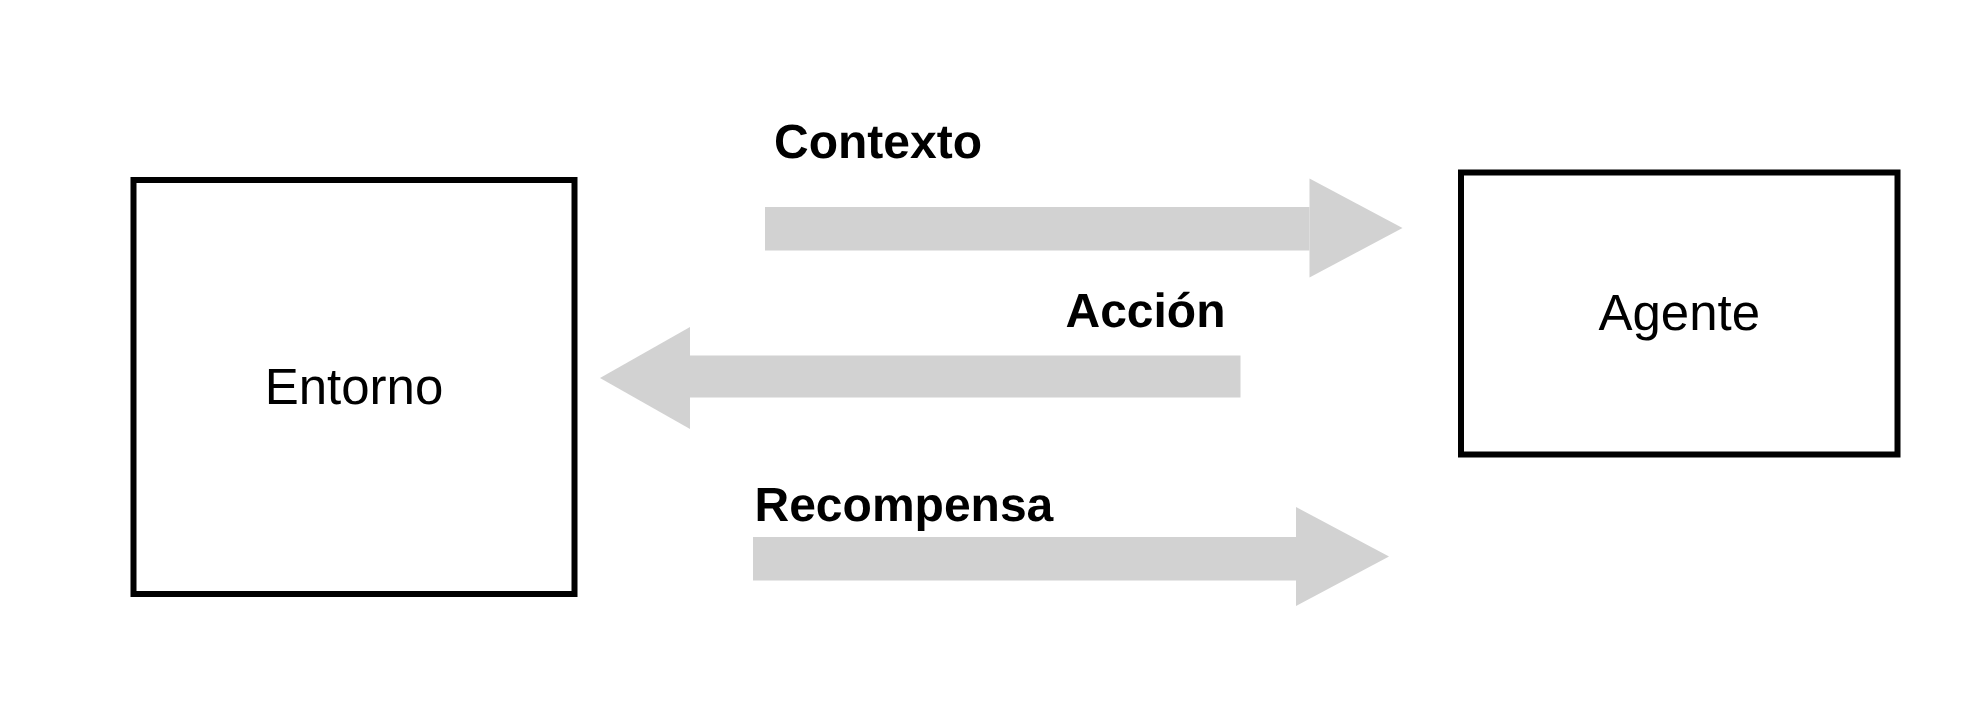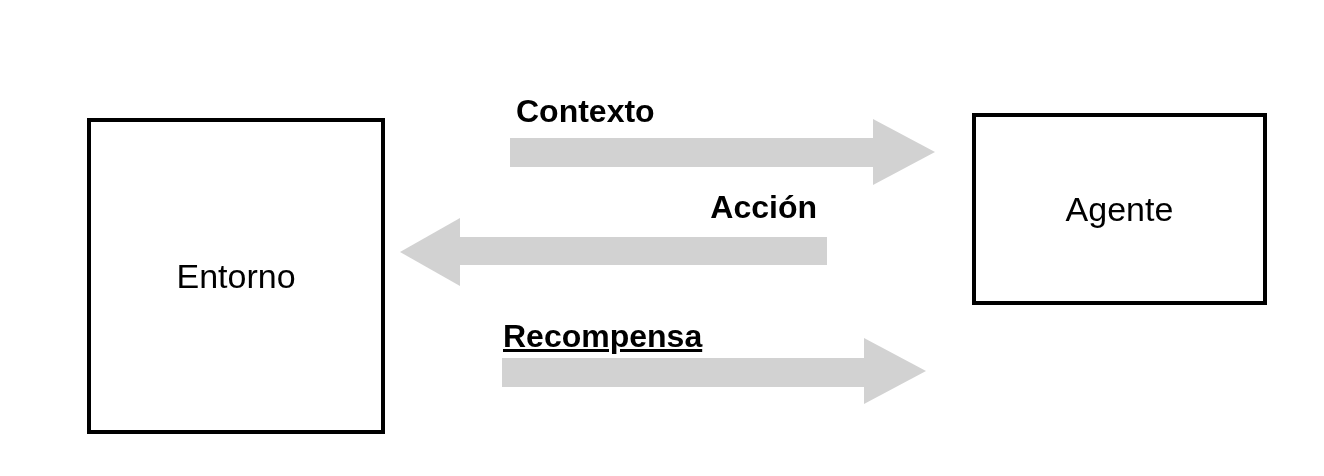--- a/index.html
+++ b/index.html
@@ -22,35 +22,35 @@
     box-sizing: border-box;
     border: 4px solid #000000;
     background: #ffffff;
     display: flex;
     align-items: center;
     justify-content: center;
     font-size: 34px;
     font-weight: 400;
     color: #000000;
   }
-  .node-entorno { left: 87px;  top: 118px; width: 298px; height: 316px; }
+  .node-entorno { left: 87px;  top: 118px; width: 298px; height: 280px; }
   .node-agente  { left: 972px; top: 113px; width: 295px; height: 192px; }
 
   
   .edge-label {
     position: absolute;
     font-size: 32px;
     font-weight: 700;
     color: #000000;
     line-height: 32px;
     white-space: nowrap;
   }
-  .label-contexto   { left: 516px; top: 95px; }
+  .label-contexto   { left: 516px; top: 78px; }
   .label-accion     { right: 507px; top: 191px; text-align: right; margin-left: 44px; }
-  .label-recompensa { left: 503px; top: 320px; text-decoration: underline; }
+  .label-recompensa { left: 503px; top: 320px; }
 
   
   .arrow-shaft {
     position: absolute;
     background: #d2d2d2;
   }
   .shaft-contexto   { left: 510px; top: 138px; width: 363px; height: 29px; }
   .shaft-accion     { left: 460px; top: 237px; width: 367px; height: 28px; }
   .shaft-recompensa { left: 502px; top: 358px; width: 362px; height: 29px; }
 

